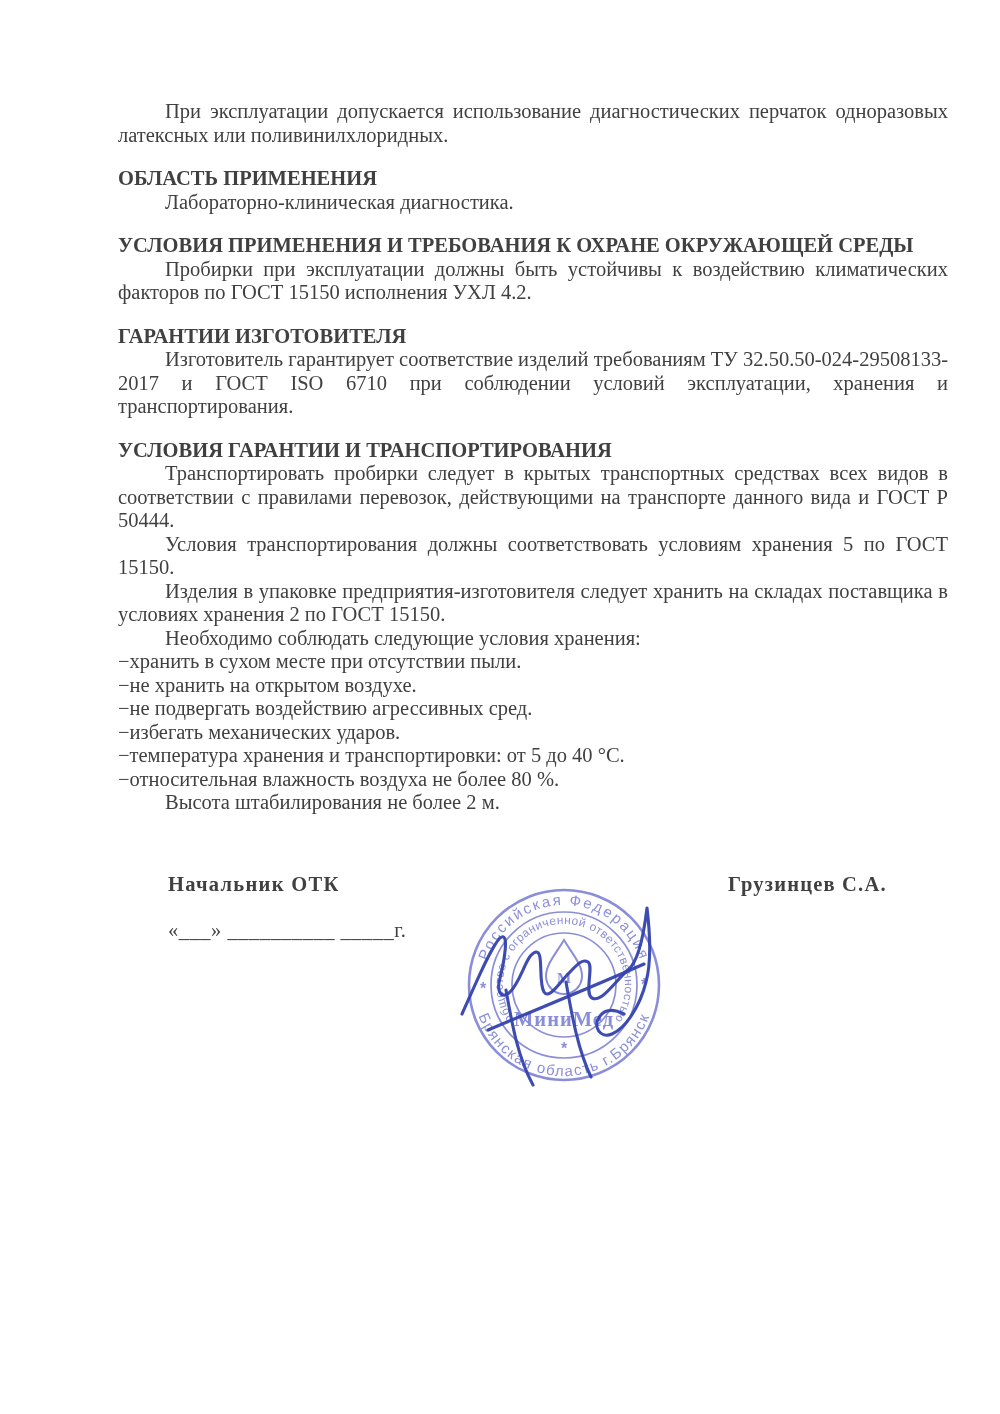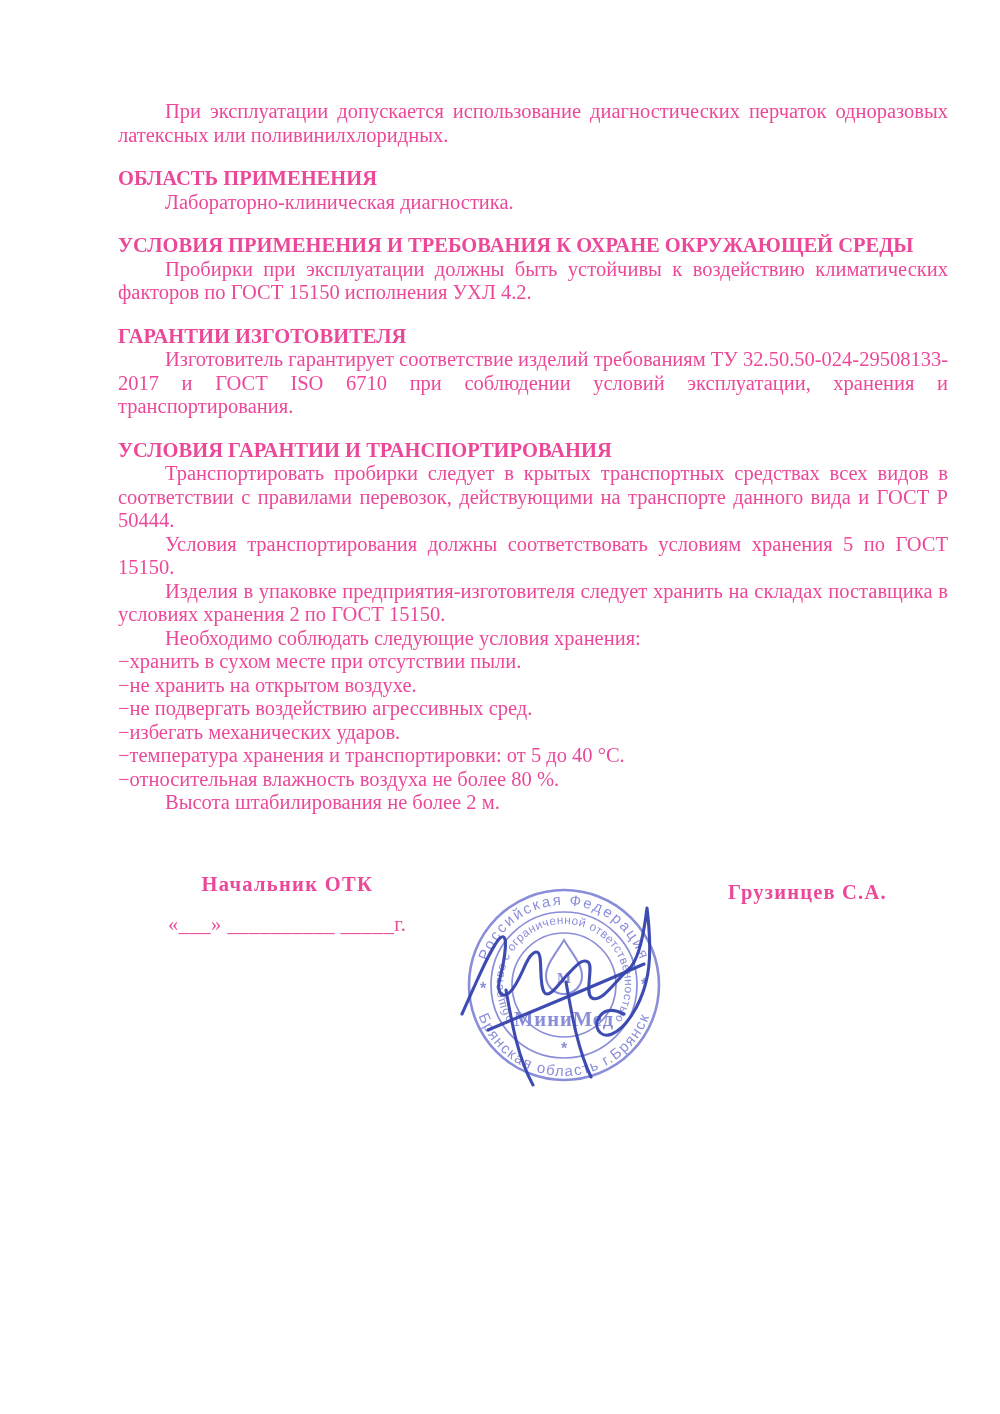--- a/index.html
+++ b/index.html
@@ -2,21 +2,21 @@
 <html><head>
 <meta charset="utf-8">
 <style>
   html,body{margin:0;padding:0;background:#ffffff;}
   .page{
     position:relative;
     width:968px;
     height:1414px;
     background:#ffffff;
     font-family:"Liberation Serif", serif;
-    color:#ec4899;
+    color:#404040;
     overflow:hidden;
   }
   .content{
     position:absolute;
     left:118px;
     top:100px;
     width:830px;
     font-size:20.5px;
     line-height:23.5px;
     text-align:justify;
@@ -30,23 +30,23 @@
     text-indent:0;
   }
   .cond{margin:0;text-indent:0;text-align:left;}
   .sig-block{
     position:relative;
     margin-top:58px;
     height:90px;
     text-align:left;
   }
   .sig-left{position:absolute;left:50px;top:0;}
-  .sig-title{font-weight:bold;letter-spacing:1.3px;text-align:center;}
-  .sig-date{margin-top:17px;letter-spacing:0.5px;}
-  .sig-name{position:absolute;left:610px;top:8px;font-weight:bold;letter-spacing:1.2px;}
+  .sig-title{font-weight:bold;letter-spacing:1.3px;}
+  .sig-date{margin-top:23px;letter-spacing:0.5px;}
+  .sig-name{position:absolute;left:610px;top:0;font-weight:bold;letter-spacing:1.2px;}
   .stamp-layer{position:absolute;left:430px;top:878px;pointer-events:none;}
   .st-ring{fill:none;stroke:#7b7fd4;}
   .st-text{fill:#7b7fd4;font-family:"Liberation Sans", sans-serif;}
   .st-outer{font-size:15px;letter-spacing:2px;}
   .st-bottom{font-size:15px;letter-spacing:1.5px;}
   .st-inner{font-size:12px;letter-spacing:0.4px;}
   .st-star{font-size:16px;font-weight:bold;}
   .st-center-name{
     fill:#7b7fd4;
     font-family:"Liberation Serif", serif;

